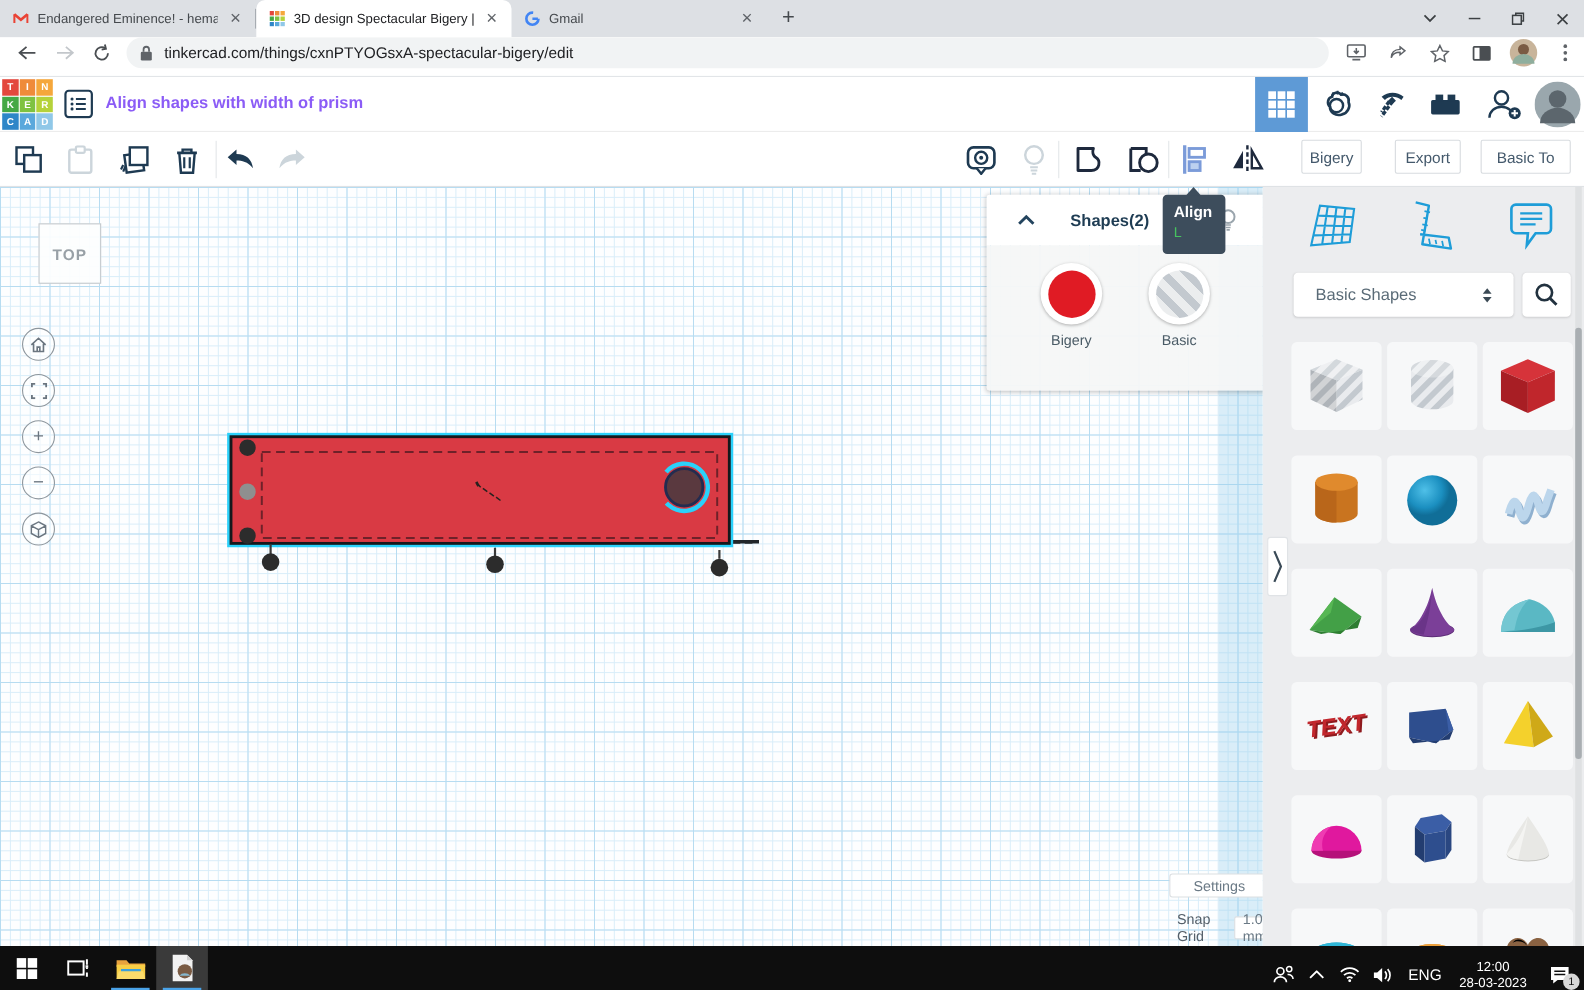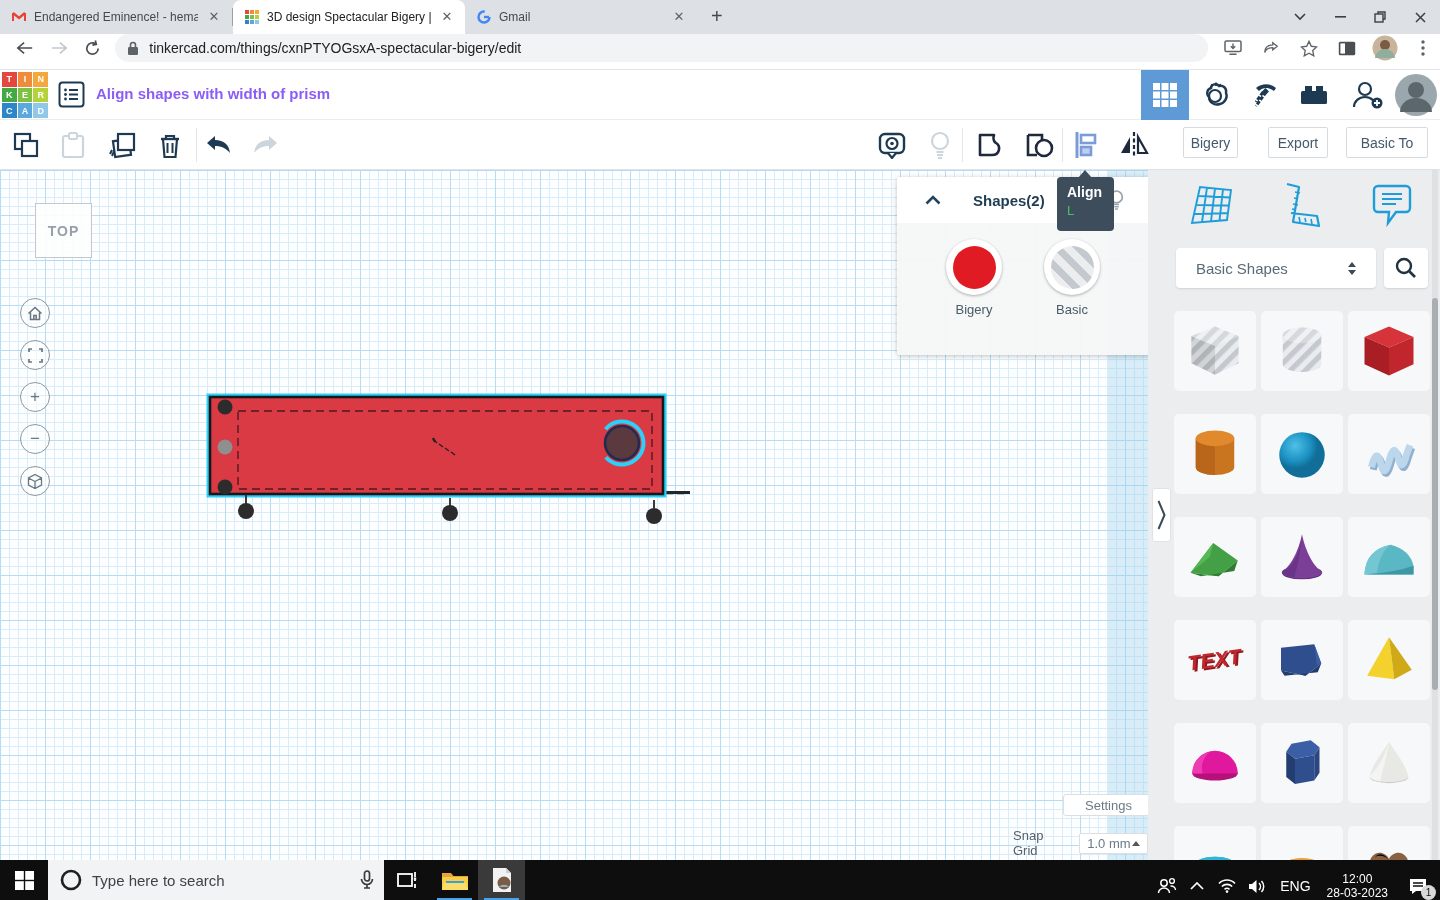--- a/index.html
+++ b/index.html
@@ -64,21 +64,21 @@
   #solid-dot { width:43px; height:43px; border-radius:50%; background:var(--c-solid_red); }
   #hole-dot { width:43px; height:43px; border-radius:50%; background:repeating-linear-gradient(45deg,#c3c9cf 0 7px,#ebedee 7px 15px); }
 
   
   #align-tooltip { position:absolute; left:1057px; top:7px; width:57px; height:54px; background:var(--c-tooltip_bg); border-radius:4px; z-index:5; padding:7px 16px 0 10px; }
   #align-tooltip:before { content:""; position:absolute; left:21px; top:-7px; border-left:7px solid transparent; border-right:7px solid transparent; border-bottom:8px solid var(--c-tooltip_bg); }
   #align-tooltip .t1 { color:#fff; font-size:14px; font-weight:bold; }
   #align-tooltip .t2 { color:var(--c-shortcut_green); font-size:13px; margin-top:3px; }
 
   #settings-btn { position:absolute; left:1063px; top:624px; width:91px; height:22px; background:#fff; border:1px solid #dcdfe2; border-radius:3px; font-size:13px; color:#6b7a86; display:flex; align-items:center; justify-content:center; }
-  #snapgrid { position:absolute; left:1013px; top:658px; display:flex; align-items:center; gap:8px;justify-content:space-between; }
+  #snapgrid { position:absolute; left:1070px; top:658px; display:flex; align-items:center; gap:8px;justify-content:space-between; }
   #snapgrid .lbl { font-size:13px; color:#55606a; }
   #snapgrid .dd { width:69px; height:21px; background:#fff; border:1px solid #dcdfe2; border-radius:2px; display:flex; align-items:center; justify-content:space-between; padding:0 7px; font-size:13px; color:#6b7a86; }
   #snapgrid .dd .tri { width:0; height:0; border-left:4px solid transparent; border-right:4px solid transparent; border-bottom:5px solid #555; }
 
   #collapse-btn { position:absolute; left:1152px; top:488px; width:19px; height:54px; background:#fff; border:1px solid #e0e3e6; border-radius:3px; display:flex; align-items:center; justify-content:center; z-index:3; }
 
   
   #sidebar { position:absolute; left:1148px; top:170px; width:292px; height:690px; background:#ecedef; overflow:hidden; }
   .side-top-icon { position:absolute; top:12px; width:58px; height:46px; display:flex; align-items:center; justify-content:center; }
   #cat-select { position:absolute; left:28px; top:78px; width:200px; height:40px; background:#fff; border-radius:4px; box-shadow:0 1px 2px rgba(0,0,0,.12); display:flex; align-items:center; padding:0 20px; }
@@ -673,30 +673,20 @@
 
 <div id="taskbar">
   <div id="start-btn">
     <svg width="19" height="19" viewBox="0 0 19 19">
         <rect x="0" y="0" width="8.8" height="8.8" fill="#fff"></rect>
         <rect x="10.2" y="0" width="8.8" height="8.8" fill="#fff"></rect>
         <rect x="0" y="10.2" width="8.8" height="8.8" fill="#fff"></rect>
         <rect x="10.2" y="10.2" width="8.8" height="8.8" fill="#fff"></rect>
       </svg>
   </div>
-  <div id="win-search">
-    <svg width="22" height="22" viewBox="0 0 22 22">
-        <circle cx="11" cy="11" r="9" fill="none" stroke="#1f1f1f" stroke-width="2.6"></circle>
-      </svg>
-    <input placeholder="Type here to search" style="">
-    <svg width="14" height="20" viewBox="0 0 14 20">
-        <rect x="4.5" y="1" width="5" height="10" rx="2.5" fill="none" stroke="#3b3b3b" stroke-width="1.7"></rect>
-        <path d="M1.5 9 a5.5 5.5 0 0 0 11 0 M7 14.5 V18 M4 18 H10" fill="none" stroke="#3b3b3b" stroke-width="1.7"></path>
-      </svg>
-  </div>
   <div class="tb-app">
     <svg width="22" height="18" viewBox="0 0 22 18">
         <rect x="1" y="3" width="14" height="12" fill="none" stroke="#fff" stroke-width="1.8"></rect>
         <path d="M18 1 V6 M18 9 V10 M18 13 V17" stroke="#fff" stroke-width="1.8"></path>
         <rect x="16.8" y="6.5" width="2.4" height="2.4" fill="#fff"></rect>
       </svg>
   </div>
   <div class="tb-app">
     <svg width="28" height="22" viewBox="0 0 28 22">
         <path d="M1 4 h9 l2.5 3 H27 v3 H1 Z" fill="#e8a33d"></path>

